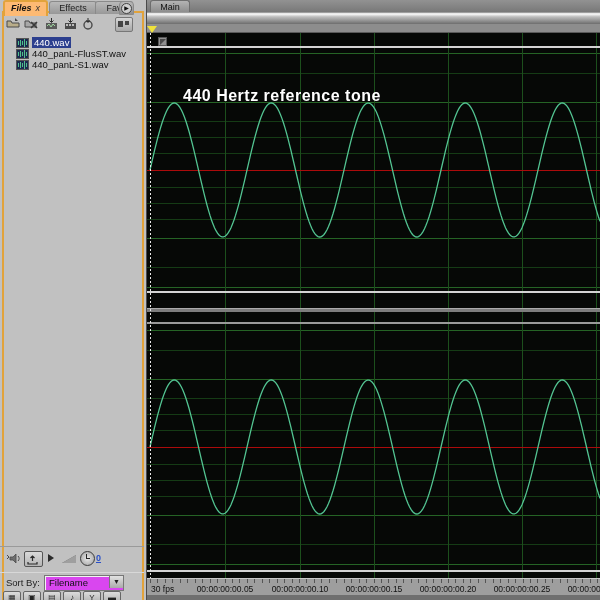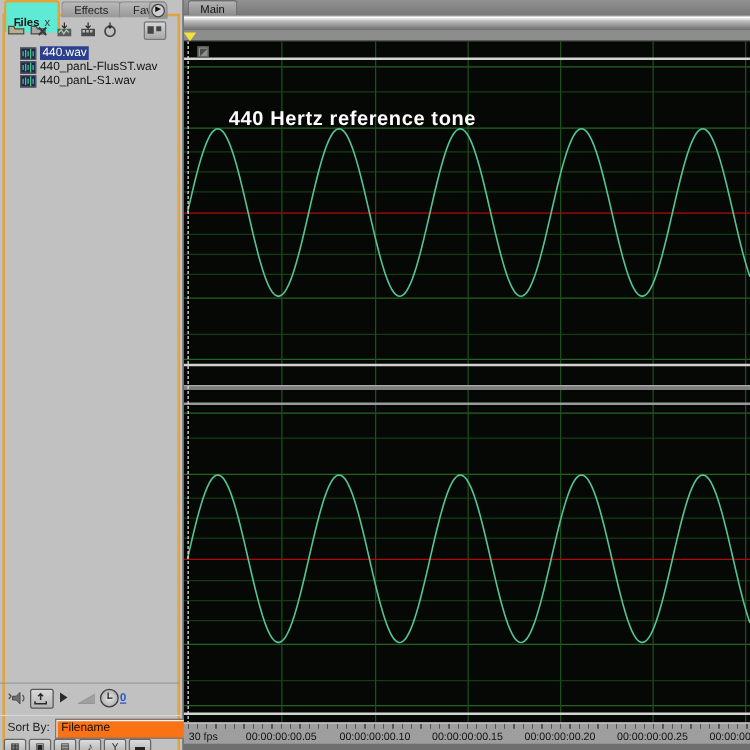--- a/index.html
+++ b/index.html
@@ -6,21 +6,21 @@
   body{width:600px;height:600px;overflow:hidden;background:#9a9a9a;
        font-family:"Liberation Sans","DejaVu Sans",sans-serif;-webkit-font-smoothing:none;}
   .abs{position:absolute;}
   
   .files-panel{position:absolute;left:0;top:0;width:147px;height:600px;background:#c1c1c1;border-right:1px solid #4a4a4a;box-sizing:border-box;}
   .orange-frame{position:absolute;left:2px;top:11px;width:142px;height:589px;border:2px solid #e2a33b;border-bottom:none;box-sizing:border-box;pointer-events:none;}
   .ftabbar{position:absolute;left:0;top:0;width:147px;height:14px;}
   .ftab{position:absolute;top:1px;height:11px;font-size:9px;color:#222;text-align:center;
         background:linear-gradient(#b9b9b9,#989898);border:1px solid #8a8a8a;border-bottom:none;
         border-radius:3px 3px 0 0;padding:1px 6px 0 6px;}
-  .ftab.active{top:0;height:13px;background:#5eead4;border:2px solid #e2a33b;border-bottom:none;color:#111;font-weight:bold;padding-top:11px;}
+  .ftab.active{top:0;height:13px;background:#fdba74;border:2px solid #e2a33b;border-bottom:none;color:#111;font-weight:bold;padding-top:1px;font-style:italic;}
   .ftab .x{margin-left:4px;font-weight:normal;color:#333;}
   .panel-menu{position:absolute;top:1px;right:13px;width:13px;height:12px;background:linear-gradient(#b9b9b9,#8f8f8f);border-radius:4px 4px 0 0;border:1px solid #8a8a8a;}
   .panel-menu .circ{position:absolute;left:1px;top:1px;width:9px;height:9px;border-radius:50%;background:#cfcfcf;border:1px solid #444;color:#111;font-size:6px;line-height:9px;text-align:center;}
   .ftoolbar{position:absolute;left:4px;top:16px;width:139px;height:17px;}
   .tbico{position:absolute;top:1px;width:15px;height:13px;}
   .tbico svg{display:block;}
   .opts-toggle{position:absolute;right:10px;top:1px;width:16px;height:13px;background:linear-gradient(#d6d6d6,#a8a8a8);border:1px solid #777;border-radius:2px;}
   .opts-toggle i{position:absolute;background:#444;}
   .filelist{position:absolute;left:16px;top:37px;width:135px;}
   .frow{height:11px;display:flex;align-items:center;font-size:9.5px;color:#111;white-space:nowrap;}
@@ -35,21 +35,21 @@
   .transport{position:absolute;left:0;top:546px;width:144px;height:26px;border-top:1px solid #9a9a9a;box-shadow:0 -1px 0 #d8d8d8 inset;}
   .loop-btn{position:absolute;left:24px;top:4px;width:17px;height:14px;border:1px solid #555;border-radius:2px;background:linear-gradient(#d9d9d9,#b5b5b5);}
   .play-tri{position:absolute;left:48px;top:7px;width:0;height:0;border-left:6px solid #2a2a2a;border-top:4px solid transparent;border-bottom:4px solid transparent;}
   .vol-tri{position:absolute;left:62px;top:8px;width:0;height:0;border-right:14px solid #9f9f9f;border-top:8px solid transparent;filter:drop-shadow(0 0 0.5px #666);}
   .clock{position:absolute;left:80px;top:4px;width:13px;height:13px;border-radius:50%;background:radial-gradient(#e8e8e8,#9f9f9f);border:1.5px solid #3c3c3c;}
   .clock i{position:absolute;left:5px;top:2px;width:1px;height:5px;background:#222;}
   .clock b{position:absolute;left:5px;top:6px;width:4px;height:1px;background:#222;}
   .zero-link{position:absolute;left:96px;top:6px;font-size:9px;color:#2a50c8;text-decoration:underline;font-weight:bold;}
   .sortrow{position:absolute;left:0;top:574px;width:144px;height:14px;font-size:9.5px;color:#222;}
   .sortrow .lbl{position:absolute;left:6px;top:3px;}
-  .combo{position:absolute;left:44px;top:1px;width:78px;height:14px;background:#f97316;border:1px solid #777;box-shadow:1px 1px 0 #f2f2f2 inset;padding-left:40px;}
+  .combo{position:absolute;left:44px;top:1px;width:78px;height:14px;background:#d946ef;border:1px solid #777;box-shadow:1px 1px 0 #f2f2f2 inset;}
   .combo .val{position:absolute;left:4px;top:1px;font-size:9.5px;color:#111;}
   .combo .btn{position:absolute;right:0;top:0;width:13px;height:12px;background:linear-gradient(#e2e2e2,#aaa);border-left:1px solid #777;text-align:center;font-size:7px;line-height:12px;color:#222;}
   .botbtns{position:absolute;left:3px;top:591px;height:14px;display:flex;gap:2px;}
   .bbtn{width:16px;height:13px;background:linear-gradient(#dcdcdc,#a8a8a8);border:1px solid #666;border-radius:2px;font-size:8px;line-height:12px;text-align:center;color:#222;}
   
   .main-panel{position:absolute;left:147px;top:0;width:453px;height:600px;background:#9a9a9a;overflow:hidden;}
   .mtabbar{position:absolute;left:0;top:0;width:453px;height:12px;background:linear-gradient(#929292,#787878);}
   .mtab{position:absolute;left:3px;top:0;width:40px;height:12px;background:linear-gradient(#b4b4b4,#8d8d8d);border-radius:3px 3px 0 0;border:1px solid #6d6d6d;border-bottom:none;box-sizing:border-box;font-size:9px;color:#111;text-align:center;line-height:12px;}
   .rangebar{position:absolute;left:0;top:12px;width:453px;height:12px;background:linear-gradient(#787878,#ffffff 15%,#bdbdbd 40%,#8f8f8f 75%,#6d6d6d);}
   .mruler{position:absolute;left:0;top:24px;width:453px;height:9px;background:#8d8d8d;border-bottom:1px solid #5a5a5a;box-sizing:border-box;}

